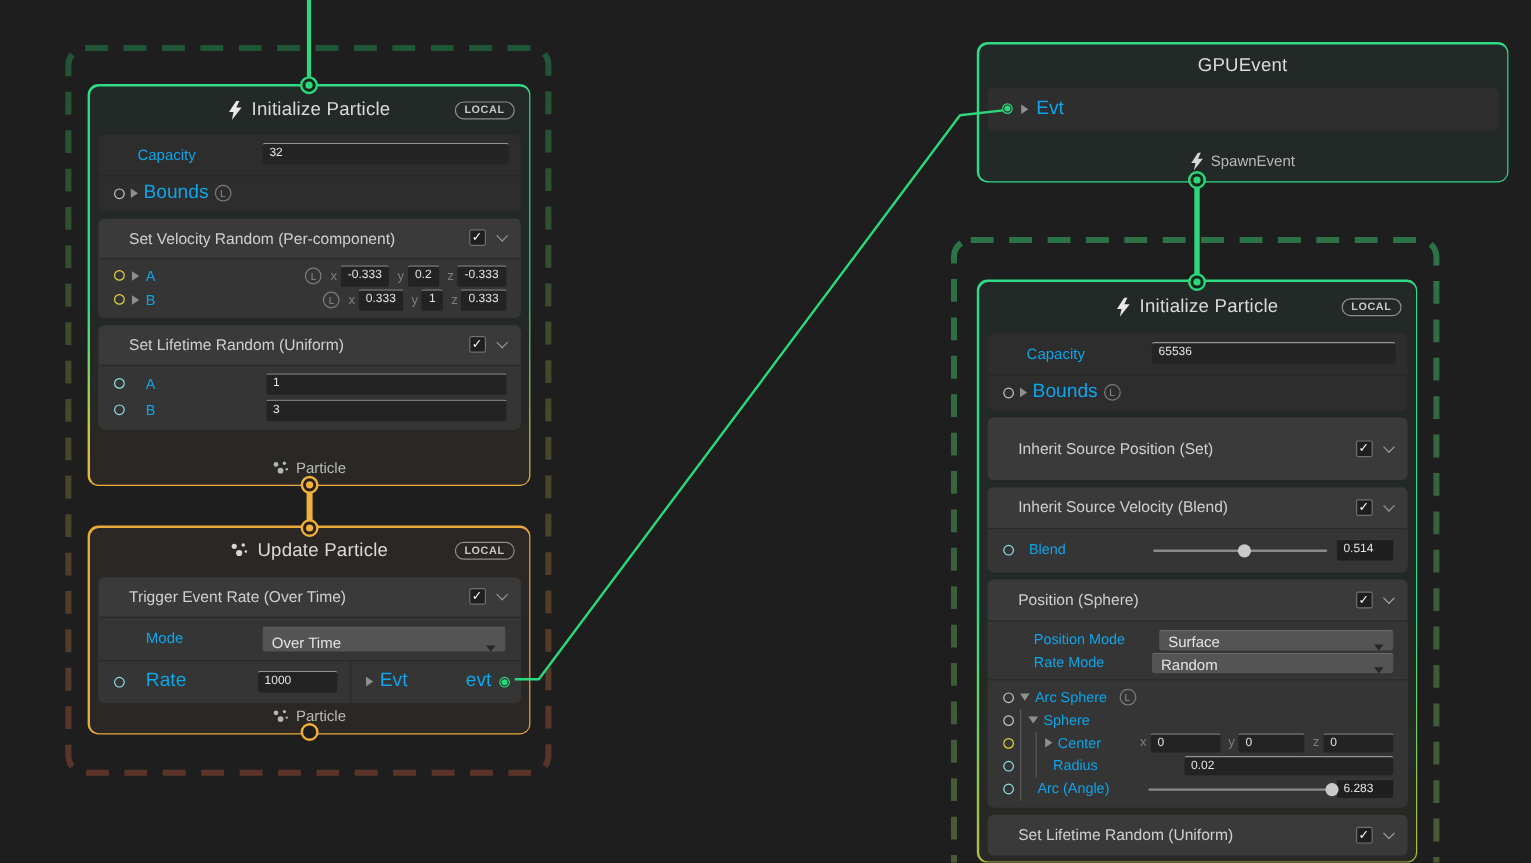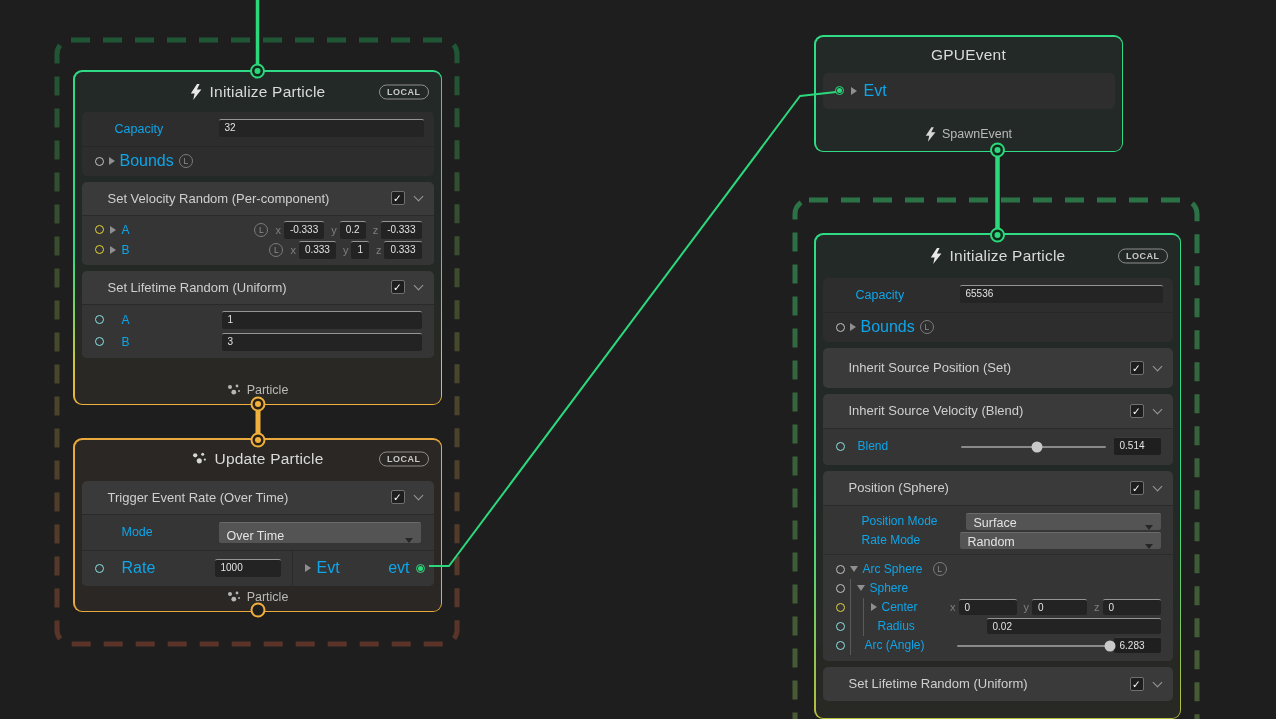--- a/index.html
+++ b/index.html
@@ -70,21 +70,21 @@
                   background:#c9c9c9; transform:translate(-50%,-50%); }
 
   .footer { margin-top:auto; display:flex; align-items:center; justify-content:center; gap:6px;
             color:#b9b9b9; font-size:12.5px; flex:none; }
   .guide { width:1px; align-self:stretch; background:#5a5a5a; margin:0 0 0 5px; flex:none; }
 
   
   #node-init-left  { left:73px; top:70px;  width:369px; height:335px;
     background:linear-gradient(180deg,#2fdc85 0%,#2fdc85 55%,#cfc63a 88%,#f0b03c 100%); }
   #node-update     { left:73px; top:438px; width:369px; height:174px; background:#eaa93c; }
-  #node-gpuevent   { left:814px; top:35px; width:309px; height:117px; background:#2fdc85; }
+  #node-gpuevent   { left:814px; top:35px; width:443px; height:117px; background:#2fdc85; }
   #node-init-right { left:814px; top:233px; width:367px; height:486px;
     background:linear-gradient(180deg,#2fdc85 0%,#2fdc85 55%,#b7bd3e 100%); }
 
   #node-init-left .nhead { height:40px; }
   #node-update .nhead { height:38px; }
   #node-gpuevent .nhead { height:36px; }
   #node-init-right .nhead { height:43px; }
 
   .cap-row { height:34px; position:relative; display:flex; align-items:center; }
   .cap-row .lbl { margin-left:33px; font-size:12.5px; }
@@ -306,21 +306,21 @@
         </div>
         <div class="bounds-row">
           <span class="pp c-w"></span>
           <span class="tri-r"></span>
           <span class="lbl">Bounds</span>
           <span class="lock">L</span>
         </div>
       </div>
 
       <div class="block">
-        <div class="bhead" style="height:40px">
+        <div class="bhead" style="height:52px">
           <span class="btitle">Inherit Source Position (Set)</span>
           <span class="cb"></span>
           <span class="chev"></span>
         </div>
       </div>
 
       <div class="block">
         <div class="bhead" style="height:34px">
           <span class="btitle">Inherit Source Velocity (Blend)</span>
           <span class="cb"></span>

